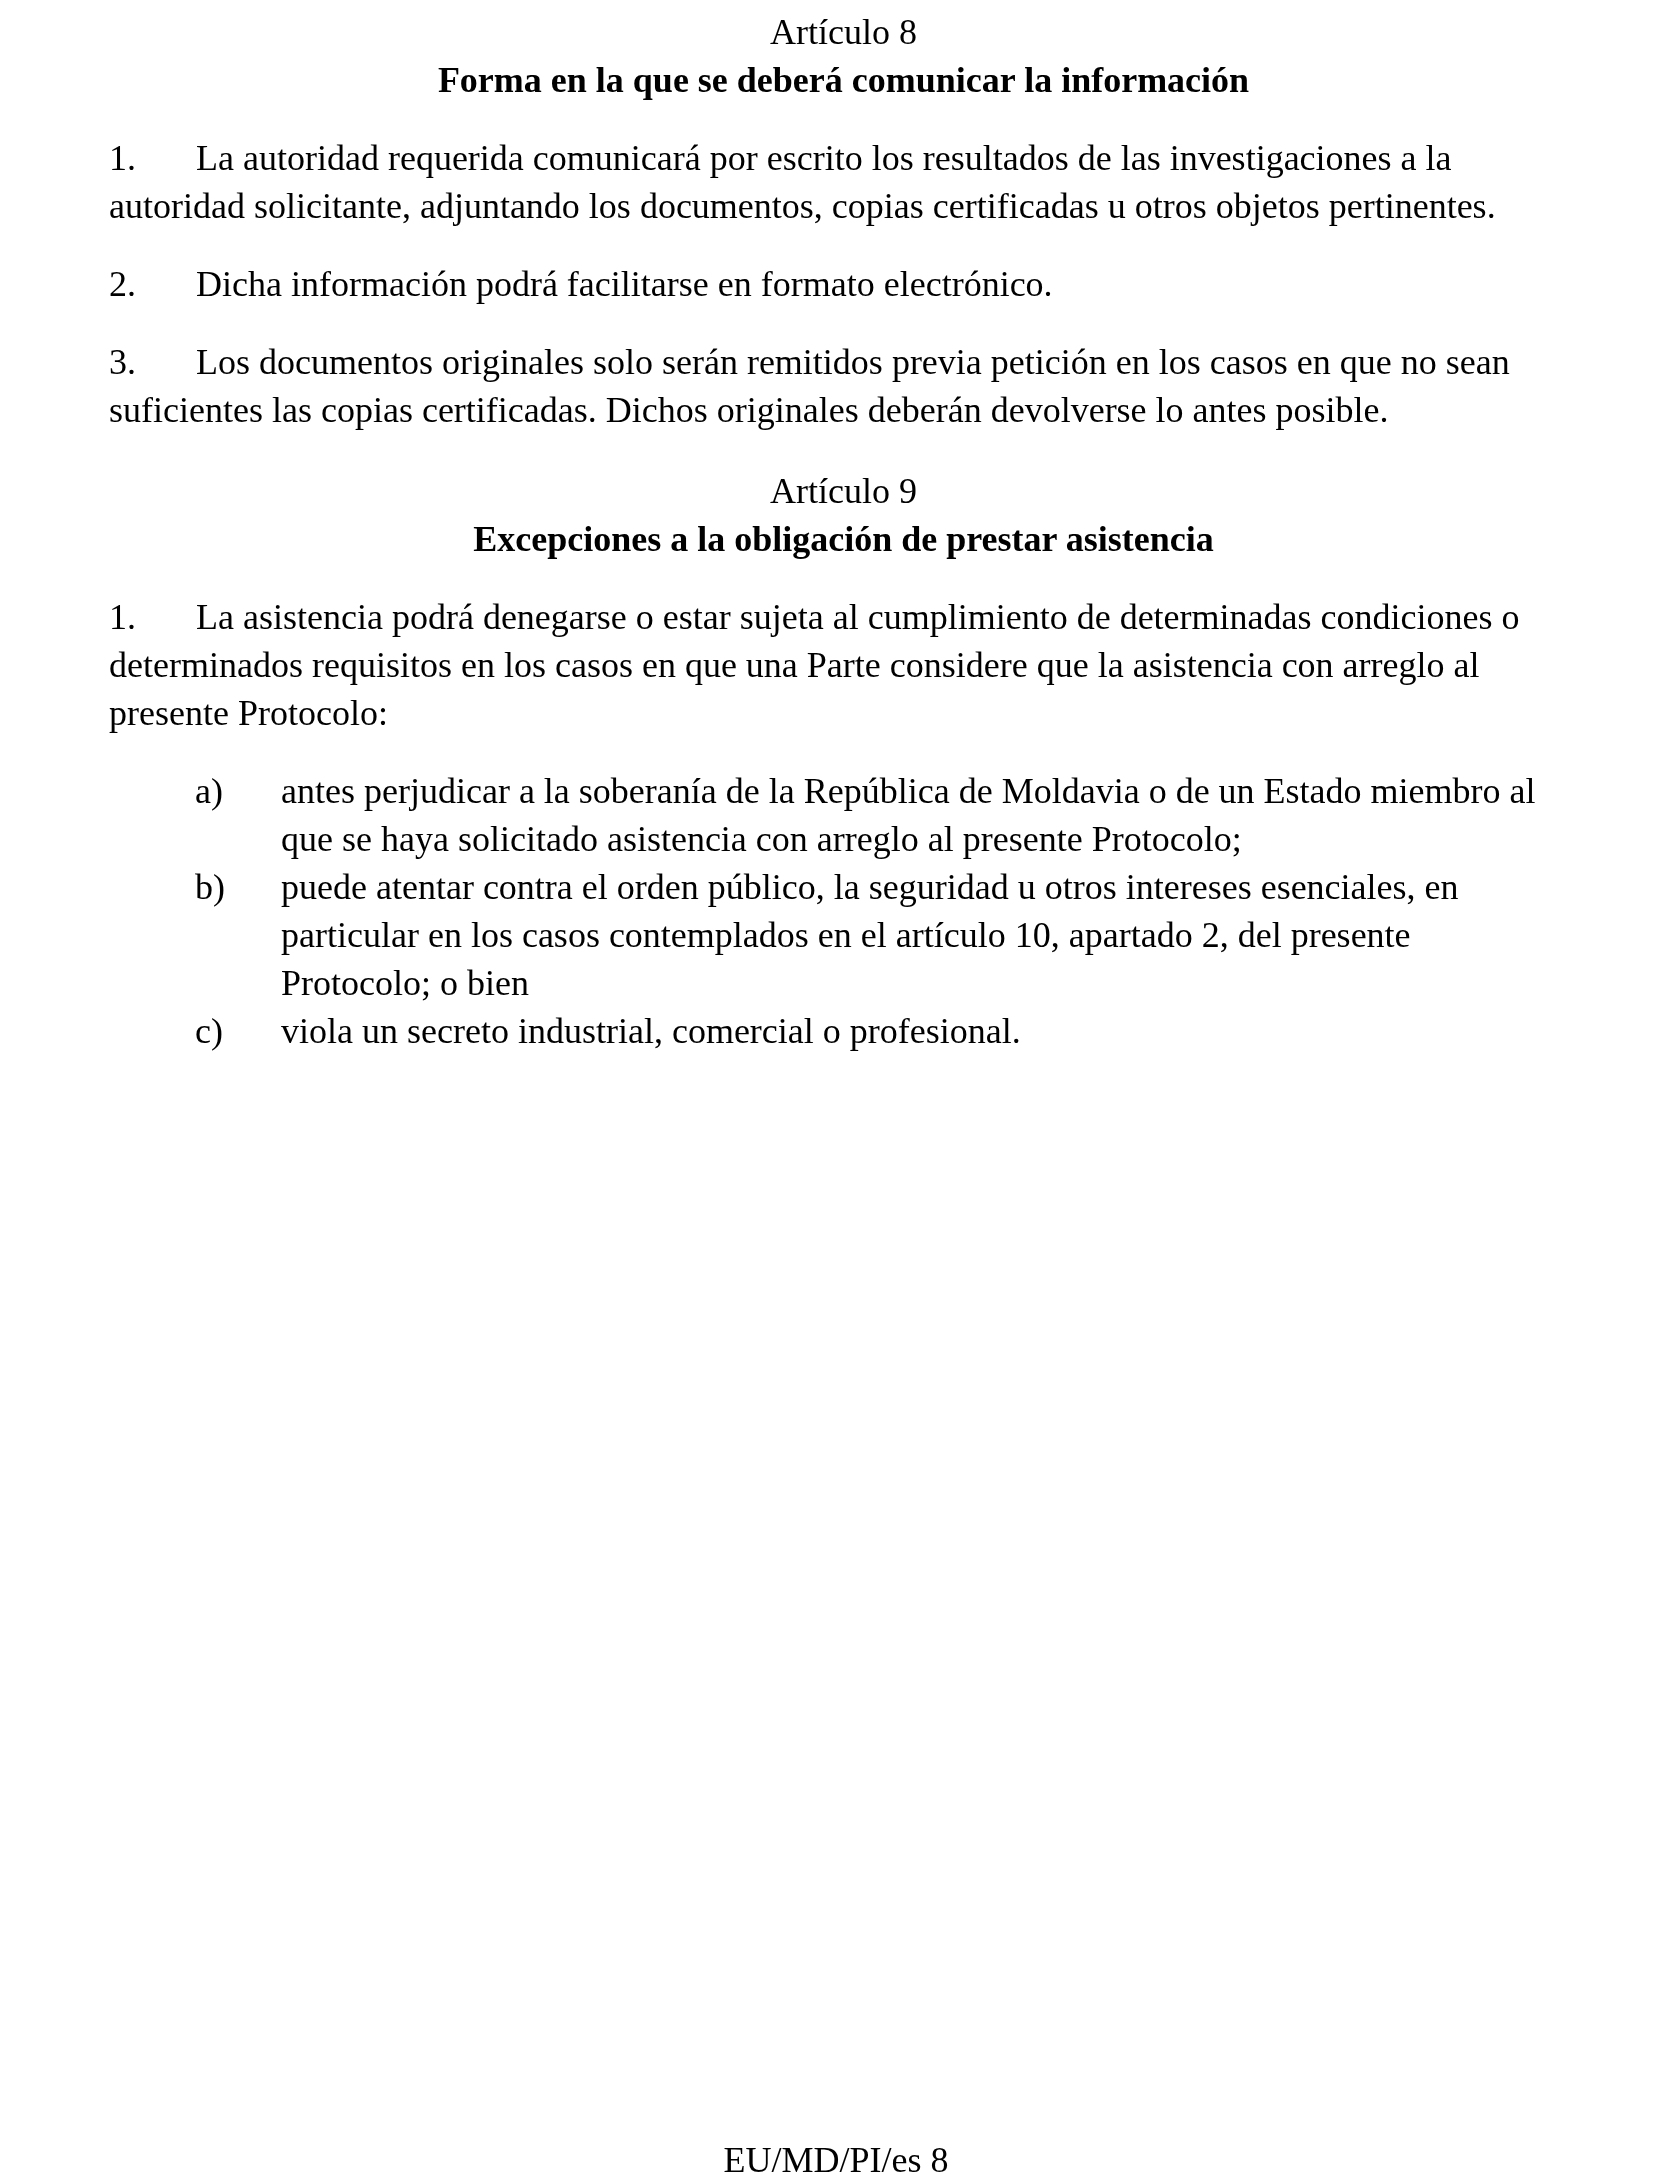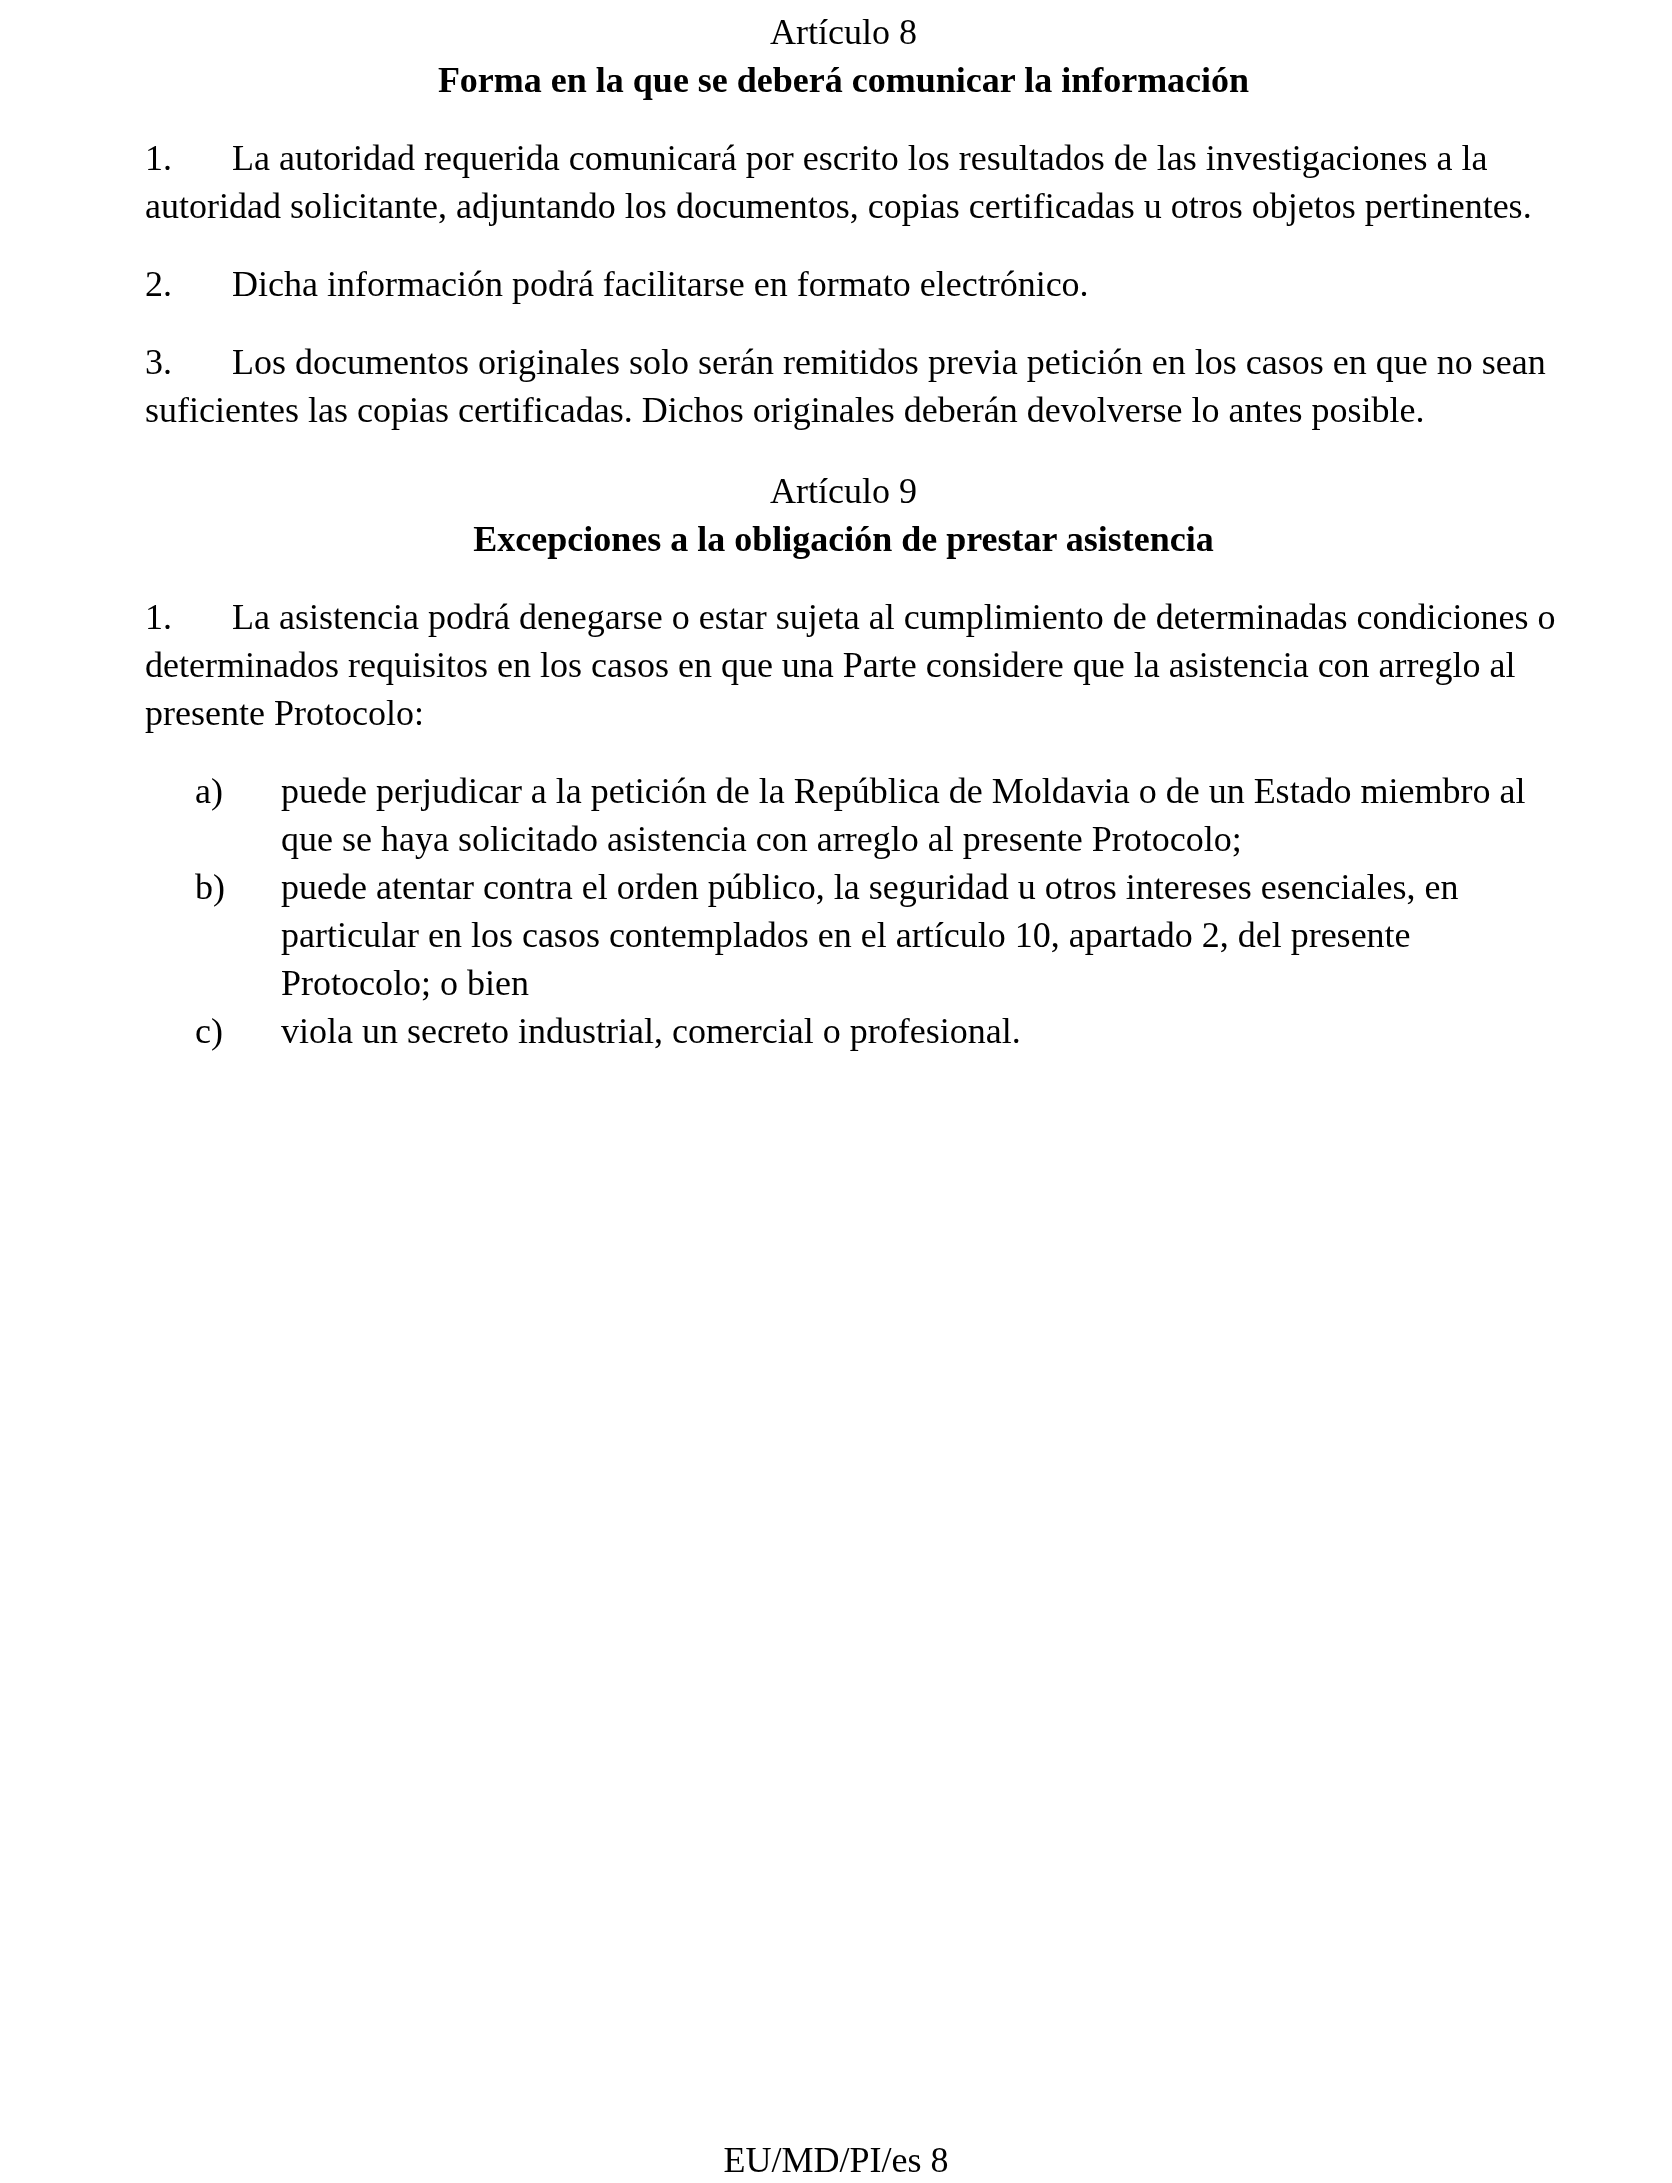--- a/index.html
+++ b/index.html
@@ -27,21 +27,20 @@
     margin-top: 33px;
   }
   .article-title {
     font-weight: normal;
   }
   .article-subtitle {
     font-weight: bold;
   }
   .para {
     margin-top: 30px;
-    margin-left: 36px;
   }
   .para .num {
     display: inline-block;
     width: 87px;
     vertical-align: baseline;
   }
   .para .text {
     white-space: pre;
   }
   .list {
@@ -88,21 +87,21 @@
   <div class="section-heading second">
     <div class="article-title">Artículo 9</div>
     <div class="article-subtitle">Excepciones a la obligación de prestar asistencia</div>
   </div>
 
   <div class="para"><span class="num">1.</span><span class="text">La asistencia podrá denegarse o estar sujeta al cumplimiento de determinadas condiciones o
 determinados requisitos en los casos en que una Parte considere que la asistencia con arreglo al
 presente Protocolo:</span></div>
 
   <div class="list">
-    <div class="list-item"><span class="marker">a)</span><span class="text">puede perjudicar a la petición de la República de Moldavia o de un Estado miembro al
+    <div class="list-item"><span class="marker">a)</span><span class="text">antes perjudicar a la soberanía de la República de Moldavia o de un Estado miembro al
 que se haya solicitado asistencia con arreglo al presente Protocolo;</span></div>
     <div class="list-item"><span class="marker">b)</span><span class="text">puede atentar contra el orden público, la seguridad u otros intereses esenciales, en
 particular en los casos contemplados en el artículo 10, apartado 2, del presente
 Protocolo; o bien</span></div>
     <div class="list-item"><span class="marker">c)</span><span class="text">viola un secreto industrial, comercial o profesional.</span></div>
   </div>
 
   <div class="footer">EU/MD/PI/es 8</div>
 
 </div>

